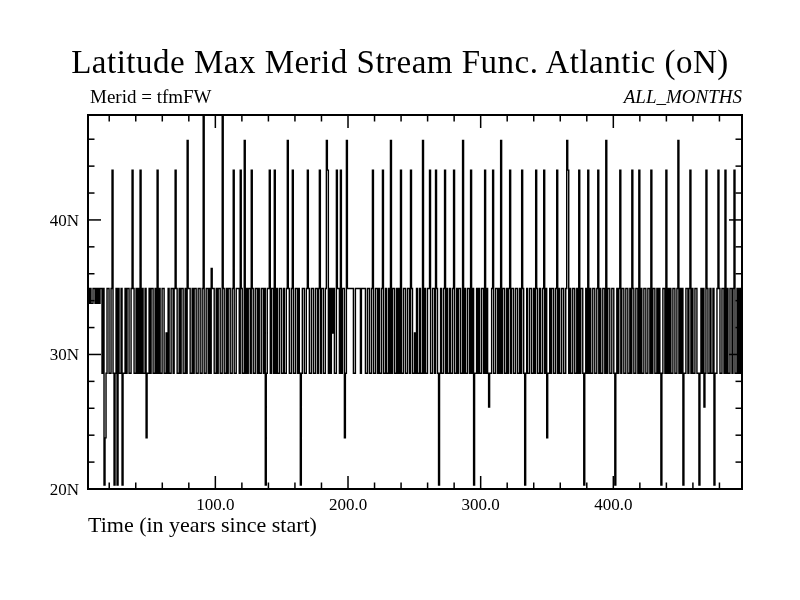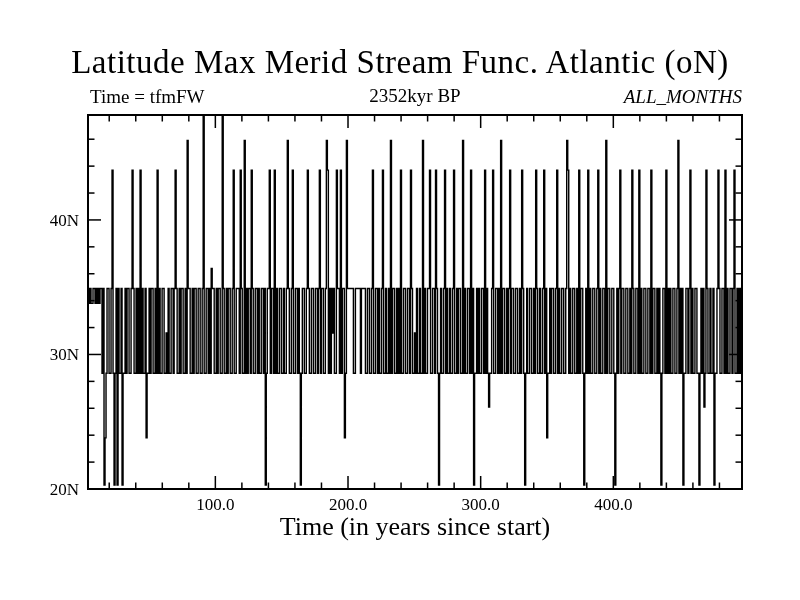--- a/index.html
+++ b/index.html
@@ -4,31 +4,30 @@
 <style>
   html,body{margin:0;padding:0;background:#ffffff;}
   #page{position:relative;width:800px;height:600px;background:#ffffff;overflow:hidden;
         font-family:"Liberation Serif","DejaVu Serif",serif;color:#000;}
   #plot-svg{position:absolute;left:0;top:0;}
   .title{position:absolute;top:44px;left:0;width:800px;text-align:center;
          font-size:33px;letter-spacing:0.5px;white-space:nowrap;}
   .sub-left{position:absolute;top:86px;left:90px;font-size:19px;}
   .sub-center{position:absolute;top:85px;left:88px;width:654px;text-align:center;font-size:19px;}
   .sub-right{position:absolute;top:86px;left:88px;width:654px;text-align:right;font-size:19px;font-style:italic;}
-  .xlabel{position:absolute;top:512px;left:88px;width:654px;text-align:center;font-size:26px;}
+  .xlabel{position:absolute;top:512px;left:88px;width:654px;text-align:left;font-size:22px;}
   text{font-family:"Liberation Serif","DejaVu Serif",serif;fill:#000;}
   .ticklbl{font-size:17px;}
 </style>
 </head>
 <body>
 
 <div id="page">
   <div class="title">Latitude Max Merid Stream Func. Atlantic (oN)</div>
-  <div class="sub-left">Time = tfmFW</div>
-  <div class="sub-center">2352kyr BP</div>
+  <div class="sub-left">Merid = tfmFW</div>
   <div class="sub-right">ALL_MONTHS</div>
 
   <svg id="plot-svg" width="800" height="600" viewBox="0 0 800 600">
       <path d="M88.00 288.55H89.00V303.35H90.00V288.55H91.00V303.35H92.01V303.35H93.01V288.55H94.01V288.55H95.01V303.35H96.01V288.55H97.01V303.35H98.02V288.55H99.02V303.35H100.02V288.55H101.02V288.55H102.02V373.30H103.02V288.55H104.02V484.96H105.03V437.88H106.03V373.30H107.03V288.55H108.03V288.55H109.03V373.30H110.03V373.30H111.04V288.55H112.04V170.16H113.04V373.30H114.04V484.96H115.04V373.30H116.04V288.55H117.04V484.96H118.05V288.55H119.05V373.30H120.05V373.30H121.05V288.55H122.05V484.96H123.05V373.30H124.06V373.30H125.06V288.55H126.06V373.30H127.06V288.55H128.06V288.55H129.06V373.30H130.06V373.30H131.07V288.55H132.07V170.16H133.07V288.55H134.07V373.30H135.07V373.30H136.07V288.55H137.08V373.30H138.08V288.55H139.08V373.30H140.08V170.16H141.08V373.30H142.08V288.55H143.08V373.30H144.09V373.30H145.09V288.55H146.09V437.88H147.09V373.30H148.09V373.30H149.09V288.55H150.09V373.30H151.10V288.55H152.10V288.55H153.10V373.30H154.10V373.30H155.10V288.55H156.10V373.30H157.11V170.16H158.11V373.30H159.11V288.55H160.11V373.30H161.11V373.30H162.11V288.55H163.11V288.55H164.12V373.30H165.12V373.30H166.12V332.94H167.12V373.30H168.12V288.55H169.12V373.30H170.13V373.30H171.13V288.55H172.13V288.55H173.13V373.30H174.13V288.55H175.13V170.16H176.13V288.55H177.14V373.30H178.14V373.30H179.14V288.55H180.14V373.30H181.14V288.55H182.14V288.55H183.15V373.30H184.15V373.30H185.15V288.55H186.15V373.30H187.15V140.56H188.15V288.55H189.15V288.55H190.16V373.30H191.16V373.30H192.16V288.55H193.16V373.30H194.16V288.55H195.16V288.55H196.17V373.30H197.17V373.30H198.17V288.55H199.17V288.55H200.17V373.30H201.17V373.30H202.17V288.55H203.18V116.35H204.18V373.30H205.18V373.30H206.18V288.55H207.18V288.55H208.18V373.30H209.19V288.55H210.19V373.30H211.19V268.37H212.19V288.55H213.19V288.55H214.19V373.30H215.19V373.30H216.20V288.55H217.20V373.30H218.20V288.55H219.20V288.55H220.20V373.30H221.20V373.30H222.21V116.35H223.21V288.55H224.21V373.30H225.21V373.30H226.21V288.55H227.21V373.30H228.21V288.55H229.22V288.55H230.22V373.30H231.22V373.30H232.22V288.55H233.22V170.16H234.22V373.30H235.23V373.30H236.23V288.55H237.23V288.55H238.23V288.55H239.23V373.30H240.23V170.16H241.23V288.55H242.24V373.30H243.24V373.30H244.24V140.56H245.24V373.30H246.24V288.55H247.24V373.30H248.25V288.55H249.25V288.55H250.25V373.30H251.25V170.16H252.25V288.55H253.25V373.30H254.25V373.30H255.26V288.55H256.26V288.55H257.26V373.30H258.26V288.55H259.26V373.30H260.26V373.30H261.26V288.55H262.27V288.55H263.27V373.30H264.27V288.55H265.27V484.96H266.27V373.30H267.27V288.55H268.28V288.55H269.28V170.16H270.28V373.30H271.28V288.55H272.28V288.55H273.28V373.30H274.28V170.16H275.29V373.30H276.29V288.55H277.29V373.30H278.29V373.30H279.29V288.55H280.29V288.55H281.30V373.30H282.30V373.30H283.30V288.55H284.30V373.30H285.30V373.30H286.30V288.55H287.30V140.56H288.31V288.55H289.31V373.30H290.31V373.30H291.31V288.55H292.31V170.16H293.31V373.30H294.32V373.30H295.32V288.55H296.32V288.55H297.32V373.30H298.32V288.55H299.32V373.30H300.32V484.96H301.33V373.30H302.33V288.55H303.33V288.55H304.33V373.30H305.33V373.30H306.33V288.55H307.34V170.16H308.34V288.55H309.34V373.30H310.34V373.30H311.34V288.55H312.34V288.55H313.34V373.30H314.35V373.30H315.35V288.55H316.35V288.55H317.35V373.30H318.35V288.55H319.35V170.16H320.36V373.30H321.36V288.55H322.36V288.55H323.36V373.30H324.36V373.30H325.36V288.55H326.36V140.56H327.37V170.16H328.37V373.30H329.37V288.55H330.37V373.30H331.37V288.55H332.37V332.94H333.38V288.55H334.38V373.30H335.38V373.30H336.38V170.16H337.38V288.55H338.38V288.55H339.38V373.30H340.39V170.16H341.39V373.30H342.39V288.55H343.39V288.55H344.39V437.88H345.39V373.30H346.40V140.56H347.40V288.55H348.40V288.55H349.40V288.55H350.40V288.55H351.40V288.55H352.40V288.55H353.41V373.30H354.41V373.30H355.41V288.55H356.41V288.55H357.41V288.55H358.41V288.55H359.42V288.55H360.42V373.30H361.42V288.55H362.42V288.55H363.42V288.55H364.42V288.55H365.42V373.30H366.43V373.30H367.43V288.55H368.43V288.55H369.43V373.30H370.43V373.30H371.43V288.55H372.43V170.16H373.44V373.30H374.44V373.30H375.44V288.55H376.44V288.55H377.44V373.30H378.44V288.55H379.45V373.30H380.45V373.30H381.45V288.55H382.45V170.16H383.45V373.30H384.45V373.30H385.45V288.55H386.46V373.30H387.46V373.30H388.46V288.55H389.46V373.30H390.46V140.56H391.46V373.30H392.47V288.55H393.47V288.55H394.47V373.30H395.47V373.30H396.47V288.55H397.47V373.30H398.47V288.55H399.48V373.30H400.48V170.16H401.48V373.30H402.48V373.30H403.48V288.55H404.48V288.55H405.49V373.30H406.49V373.30H407.49V288.55H408.49V288.55H409.49V373.30H410.49V170.16H411.49V288.55H412.50V373.30H413.50V373.30H414.50V332.94H415.50V373.30H416.50V288.55H417.50V373.30H418.51V373.30H419.51V288.55H420.51V373.30H421.51V373.30H422.51V140.56H423.51V373.30H424.51V288.55H425.52V373.30H426.52V373.30H427.52V288.55H428.52V288.55H429.52V170.16H430.52V373.30H431.53V373.30H432.53V288.55H433.53V288.55H434.53V373.30H435.53V170.16H436.53V288.55H437.53V373.30H438.54V484.96H439.54V373.30H440.54V288.55H441.54V373.30H442.54V373.30H443.54V288.55H444.55V170.16H445.55V373.30H446.55V288.55H447.55V373.30H448.55V373.30H449.55V288.55H450.55V373.30H451.56V373.30H452.56V288.55H453.56V170.16H454.56V373.30H455.56V373.30H456.56V288.55H457.57V373.30H458.57V288.55H459.57V288.55H460.57V373.30H461.57V373.30H462.57V140.56H463.57V373.30H464.58V288.55H465.58V373.30H466.58V373.30H467.58V288.55H468.58V288.55H469.58V373.30H470.58V170.16H471.59V373.30H472.59V288.55H473.59V484.96H474.59V373.30H475.59V373.30H476.59V288.55H477.60V373.30H478.60V288.55H479.60V373.30H480.60V373.30H481.60V288.55H482.60V288.55H483.60V373.30H484.61V170.16H485.61V373.30H486.61V288.55H487.61V373.30H488.61V406.94H489.61V373.30H490.62V373.30H491.62V288.55H492.62V170.16H493.62V373.30H494.62V373.30H495.62V288.55H496.62V288.55H497.63V373.30H498.63V288.55H499.63V373.30H500.63V140.56H501.63V373.30H502.63V288.55H503.64V288.55H504.64V373.30H505.64V373.30H506.64V288.55H507.64V373.30H508.64V288.55H509.64V170.16H510.65V373.30H511.65V288.55H512.65V288.55H513.65V373.30H514.65V373.30H515.65V288.55H516.66V288.55H517.66V373.30H518.66V373.30H519.66V288.55H520.66V373.30H521.66V170.16H522.66V288.55H523.67V373.30H524.67V484.96H525.67V373.30H526.67V288.55H527.67V373.30H528.67V373.30H529.68V288.55H530.68V288.55H531.68V373.30H532.68V373.30H533.68V288.55H534.68V373.30H535.68V170.16H536.69V288.55H537.69V373.30H538.69V373.30H539.69V288.55H540.69V373.30H541.69V373.30H542.70V288.55H543.70V170.16H544.70V373.30H545.70V288.55H546.70V437.88H547.70V373.30H548.70V373.30H549.71V288.55H550.71V373.30H551.71V288.55H552.71V288.55H553.71V373.30H554.71V373.30H555.72V288.55H556.72V170.16H557.72V373.30H558.72V288.55H559.72V373.30H560.72V373.30H561.72V288.55H562.73V288.55H563.73V373.30H564.73V373.30H565.73V288.55H566.73V140.56H567.73V170.16H568.74V373.30H569.74V288.55H570.74V373.30H571.74V373.30H572.74V288.55H573.74V288.55H574.74V373.30H575.75V373.30H576.75V288.55H577.75V373.30H578.75V170.16H579.75V373.30H580.75V288.55H581.75V288.55H582.76V373.30H583.76V484.96H584.76V373.30H585.76V288.55H586.76V373.30H587.76V170.16H588.77V373.30H589.77V288.55H590.77V373.30H591.77V373.30H592.77V288.55H593.77V288.55H594.77V373.30H595.78V373.30H596.78V288.55H597.78V170.16H598.78V373.30H599.78V288.55H600.78V373.30H601.79V373.30H602.79V288.55H603.79V288.55H604.79V373.30H605.79V140.56H606.79V373.30H607.79V288.55H608.80V288.55H609.80V373.30H610.80V373.30H611.80V288.55H612.80V288.55H613.80V373.30H614.81V484.96H615.81V373.30H616.81V288.55H617.81V373.30H618.81V288.55H619.81V170.16H620.81V373.30H621.82V288.55H622.82V288.55H623.82V373.30H624.82V373.30H625.82V288.55H626.82V288.55H627.83V373.30H628.83V373.30H629.83V288.55H630.83V373.30H631.83V170.16H632.83V288.55H633.83V373.30H634.84V373.30H635.84V288.55H636.84V288.55H637.84V373.30H638.84V170.16H639.84V373.30H640.85V288.55H641.85V373.30H642.85V373.30H643.85V288.55H644.85V288.55H645.85V373.30H646.85V373.30H647.86V288.55H648.86V288.55H649.86V373.30H650.86V170.16H651.86V373.30H652.86V288.55H653.87V288.55H654.87V373.30H655.87V373.30H656.87V288.55H657.87V373.30H658.87V288.55H659.87V373.30H660.88V484.96H661.88V373.30H662.88V288.55H663.88V288.55H664.88V373.30H665.88V170.16H666.89V373.30H667.89V288.55H668.89V373.30H669.89V288.55H670.89V373.30H671.89V373.30H672.89V288.55H673.90V288.55H674.90V373.30H675.90V373.30H676.90V288.55H677.90V140.56H678.90V373.30H679.91V288.55H680.91V373.30H681.91V288.55H682.91V484.96H683.91V373.30H684.91V373.30H685.91V288.55H686.92V288.55H687.92V373.30H688.92V288.55H689.92V170.16H690.92V373.30H691.92V288.55H692.92V373.30H693.93V373.30H694.93V288.55H695.93V288.55H696.93V373.30H697.93V373.30H698.93V484.96H699.94V373.30H700.94V288.55H701.94V373.30H702.94V288.55H703.94V406.94H704.94V373.30H705.94V170.16H706.95V288.55H707.95V373.30H708.95V373.30H709.95V288.55H710.95V373.30H711.95V373.30H712.96V288.55H713.96V484.96H714.96V373.30H715.96V373.30H716.96V288.55H717.96V170.16H718.96V288.55H719.97V373.30H720.97V373.30H721.97V288.55H722.97V288.55H723.97V373.30H724.97V170.16H725.98V373.30H726.98V288.55H727.98V373.30H728.98V373.30H729.98V288.55H730.98V288.55H731.98V373.30H732.99V288.55H733.99V170.16H734.99V373.30H735.99V373.30H736.99V288.55H737.99V373.30H739.00V288.55H740.00V373.30H741.00V288.55H742.00V288.55H742" fill="none" stroke="#000000" stroke-width="1.4"></path>
       <rect x="88" y="115" width="654" height="374" fill="none" stroke="#000000" stroke-width="2"></rect>
       <line x1="215.35091277890467" y1="489" x2="215.35091277890467" y2="476" stroke="#000000" stroke-width="1.5"></line>
       <line x1="215.35091277890467" y1="115" x2="215.35091277890467" y2="128" stroke="#000000" stroke-width="1.5"></line>
       <text x="215.35091277890467" y="510" text-anchor="middle" class="ticklbl">100.0</text>
       <line x1="348.0081135902637" y1="489" x2="348.0081135902637" y2="476" stroke="#000000" stroke-width="1.5"></line>
       <line x1="348.0081135902637" y1="115" x2="348.0081135902637" y2="128" stroke="#000000" stroke-width="1.5"></line>

